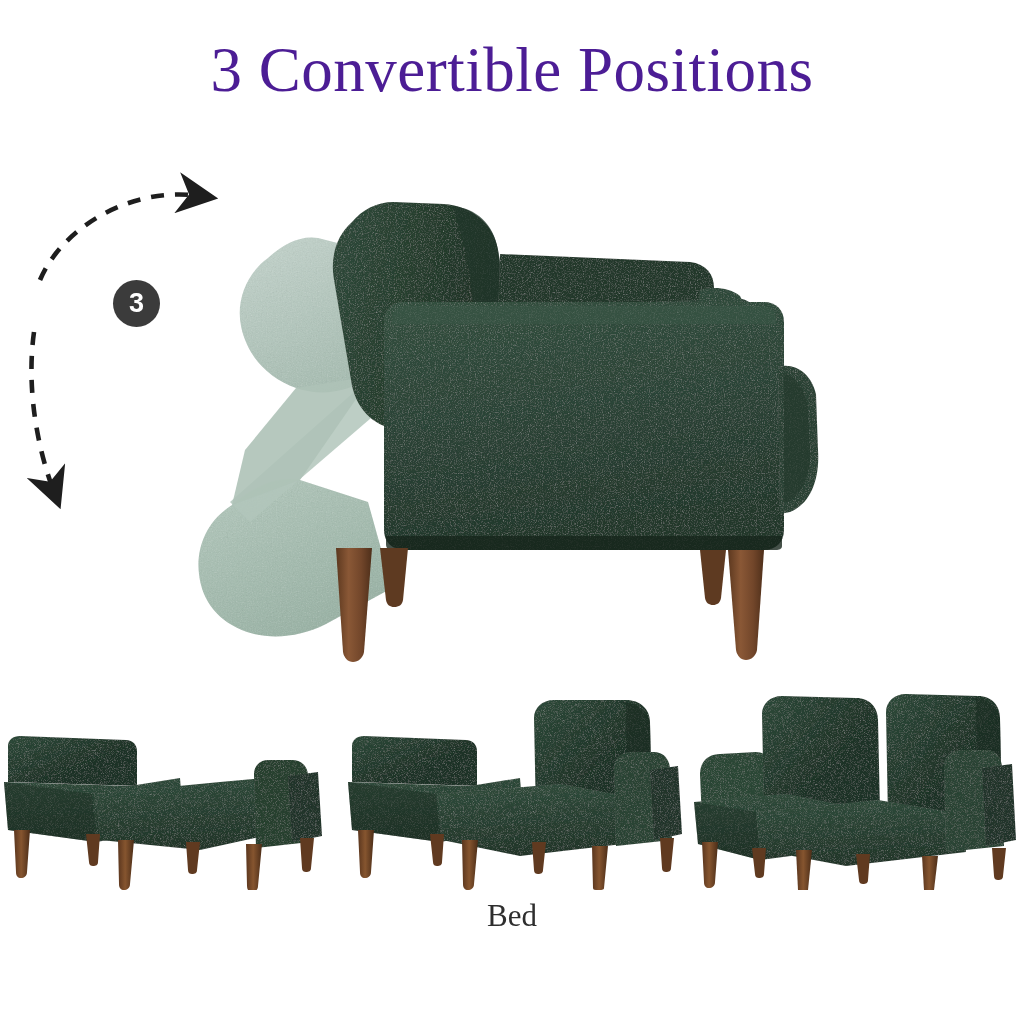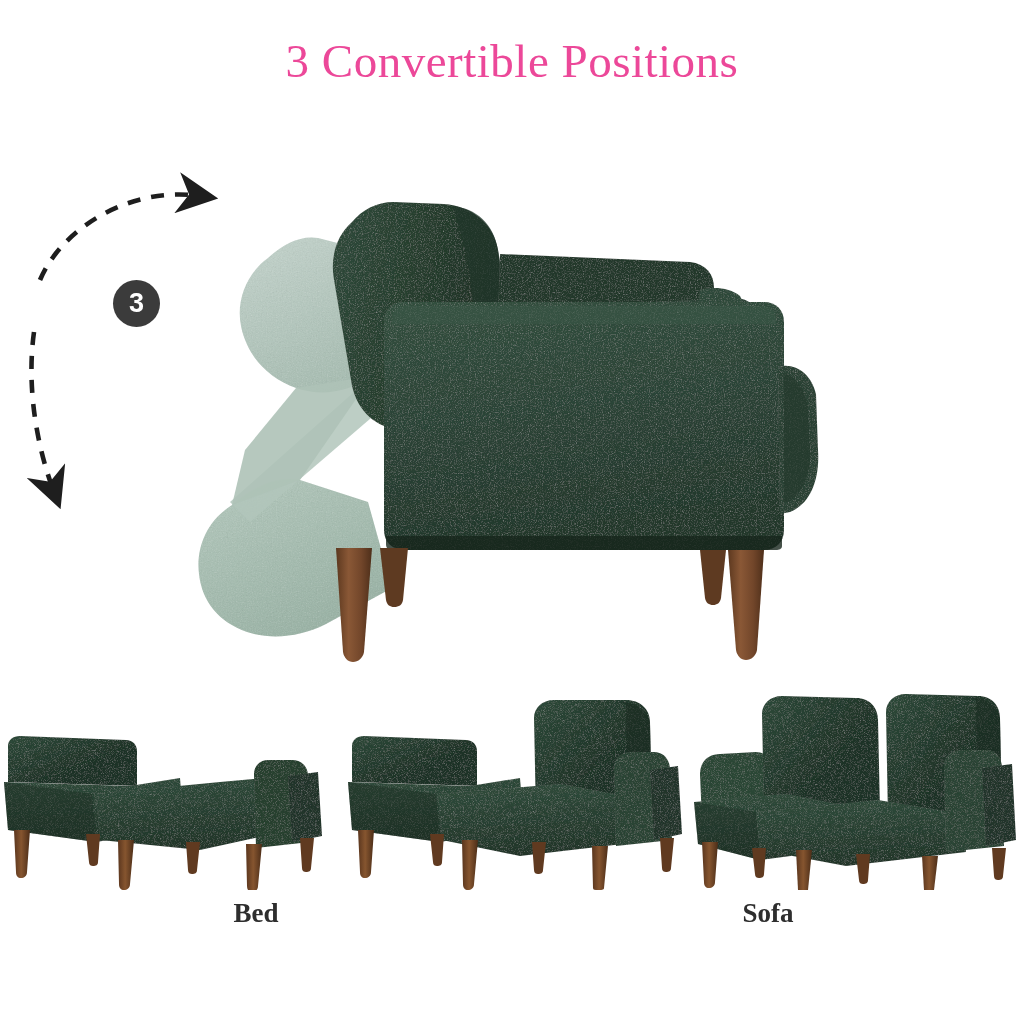--- a/index.html
+++ b/index.html
@@ -17,24 +17,24 @@
   }
 
   
   #title {
     position: absolute;
     top: 36px;
     left: 0;
     width: 1024px;
     text-align: center;
     font-family: "Liberation Serif", "DejaVu Serif", serif;
-    font-size: 47px;
+    font-size: 63px;
     font-weight: 400;
     letter-spacing: 0.5px;
-    color: #ec4899;
+    color: #4c1d95;
     line-height: 1.1;
     white-space: nowrap;
   }
 
   
   #hero {
     position: absolute;
     top: 150px;
     left: 0;
     width: 1024px;
@@ -80,22 +80,22 @@
     position: absolute;
     top: 898px;
     left: 0;
     width: 1024px;
     display: flex;
   }
   .label-cell {
     flex: 1 1 0;
     text-align: center;
     font-family: "Liberation Serif", "DejaVu Serif", serif;
-    font-size: 27px;
-    font-weight: 700;
+    font-size: 31px;
+    font-weight: 400;
     color: #2e2e2e;
     white-space: nowrap;
   }
 </style>
 </head>
 <body>
 
 <div id="page">
 
   <div id="title">3 Convertible Positions</div>
@@ -345,16 +345,15 @@
         <path d="M796,160 L812,160 L808,200 L798,200 Z" fill="url(#tLeg)"></path>
         <path d="M856,164 L870,164 L868,190 C868,193 866,194 863,194 C861,194 859,193 859,190 Z" fill="#603a20"></path>
         <path d="M922,166 L938,166 L934,200 L924,200 Z" fill="url(#tLeg)"></path>
         <path d="M992,158 L1006,158 L1003,186 C1003,189 1001,190 998,190 C996,190 994,189 994,186 Z" fill="#603a20"></path>
       </g>
     </svg>
   </div>
 
   <div id="labels">
     <div class="label-cell">Bed</div>
-    <div class="label-cell">Sofa</div>
   </div>
 
 </div>
 
 </body></html>

